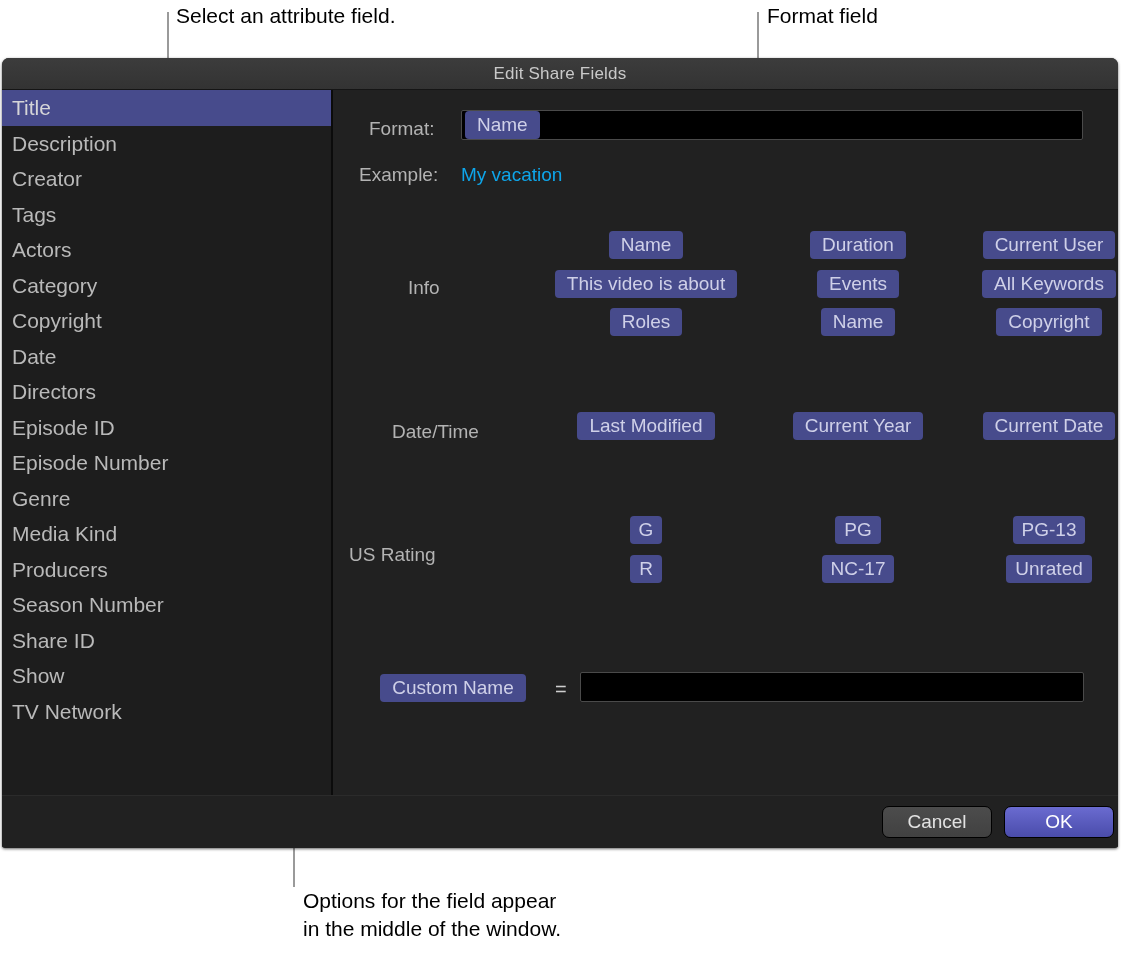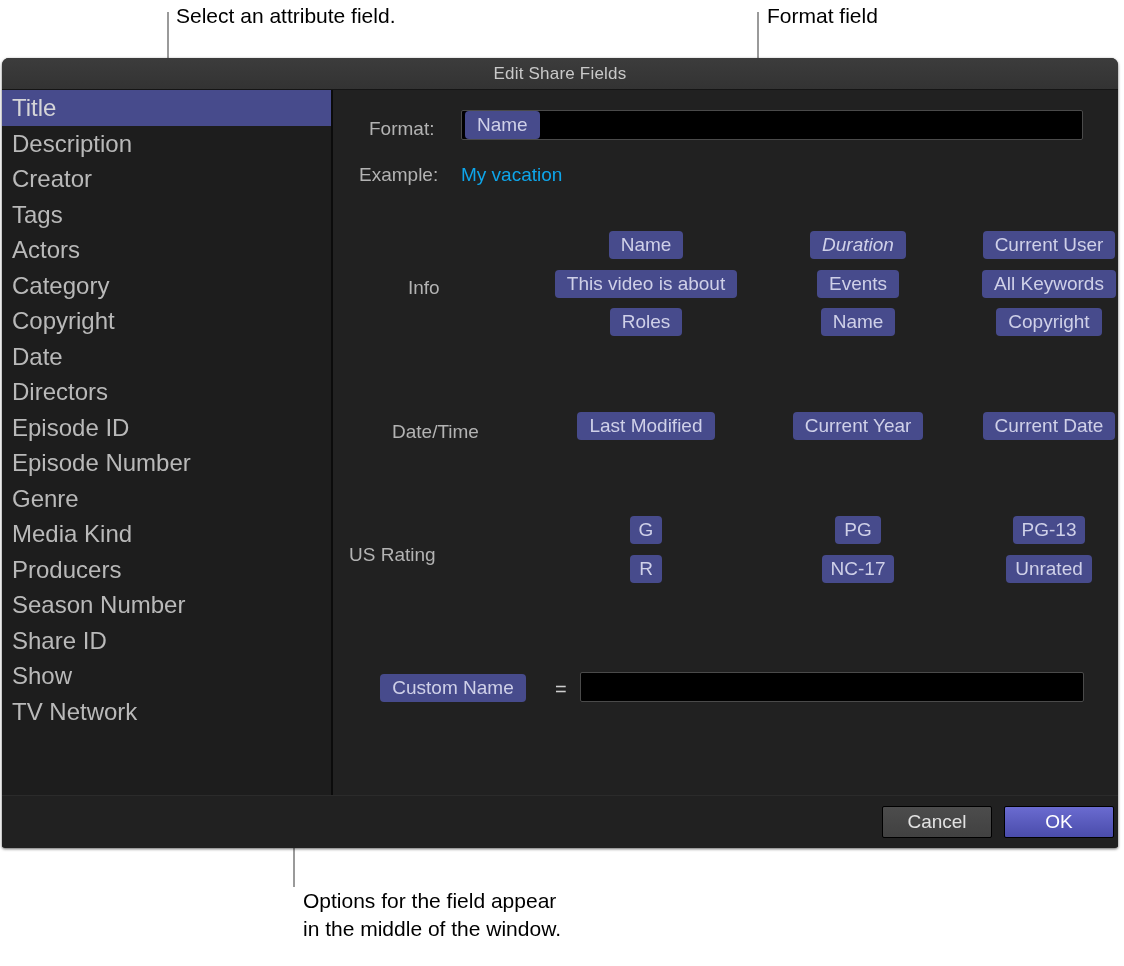--- a/index.html
+++ b/index.html
@@ -59,21 +59,21 @@
     background: #1d1d1d;
     border-right: 2px solid #0b0b0b;
     padding-top: 0px;
     flex: none;
     overflow: hidden;
   }
   .side-item {
     height: 35.5px;
     line-height: 35.5px;
     padding-left: 10px;
-    font-size: 24px;
+    font-size: 21px;
     color: #b9b9b9;
   }
   .side-item.selected {
     background: #474b8c;
     color: #d5d5d8;
   }
 
   
   #content {
     position: relative;
@@ -129,21 +129,21 @@
   #footer {
     position: relative;
     height: 52px;
     background: #212121;
     border-top: 1px solid #2b2b2b;
   }
   .btn {
     position: absolute;
     top: 10px;
     height: 32px;
-    border-radius: 2px;
+    border-radius: 7px;
     font-size: 19px;
     display: flex; align-items: center; justify-content: center;
     border: 1px solid #000;
   }
   #btn-cancel {
     right: 126px; width: 110px;
     background: linear-gradient(#4c4c4c, #414141);
     color: #e2e2e2;
   }
   #btn-ok {
@@ -208,21 +208,21 @@
         </div>
 
         <div class="row-label" style="left:26px; top:74px;">Example:</div>
         <div class="row-label" style="left:128px; top:74px; color:#0ea5e9;">My vacation</div>
 
         <div class="row-label" style="left:75px; top:187px;">Info</div>
 
         <div class="tok-cell" style="left:148px; top:140px; width:330px; height:30px;">
           <span class="token">Name</span>
         </div>
-        <div class="tok-cell" style="left:400px; top:140px; width:250px; height:30px;font-style:italic;">
+        <div class="tok-cell" style="left:400px; top:140px; width:250px; height:30px;">
           <span class="token">Duration</span>
         </div>
         <div class="tok-cell" style="left:560px; top:140px; width:312px; height:30px;">
           <span class="token">Current User</span>
         </div>
 
         <div class="tok-cell" style="left:148px; top:179px; width:330px; height:30px;">
           <span class="token">This video is about</span>
         </div>
         <div class="tok-cell" style="left:400px; top:179px; width:250px; height:30px;">

